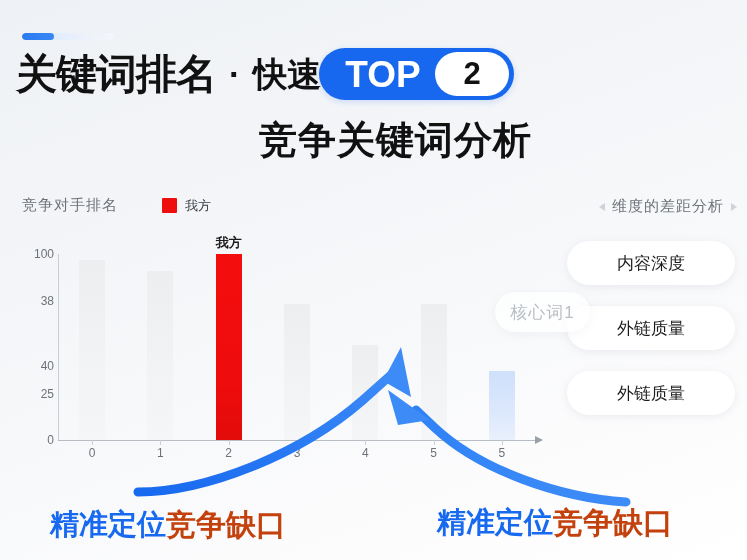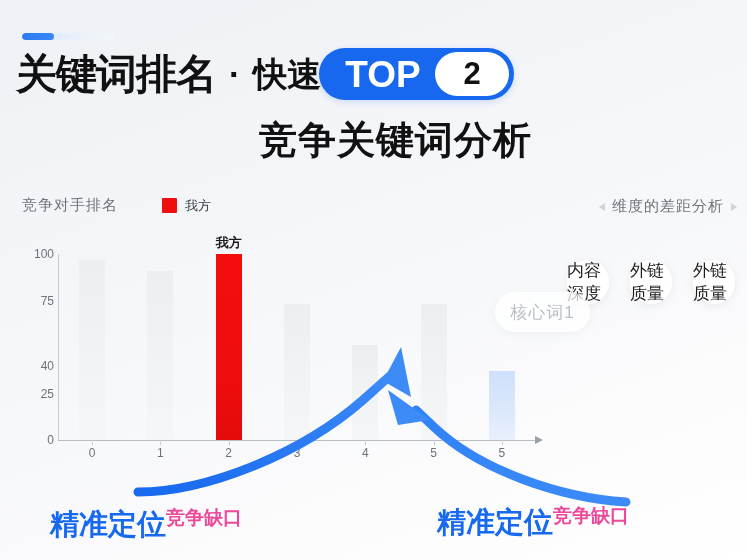--- a/index.html
+++ b/index.html
@@ -91,22 +91,22 @@
   #right-header .tri{
     width:0;height:0;border-top:4px solid transparent;border-bottom:4px solid transparent;
     opacity:.55;
   }
   #right-header .tri.l{ border-right:6px solid #aeb5bd; }
   #right-header .tri.r{ border-left:6px solid #aeb5bd; }
   #right-header .txt{ font-size:15px; color:#6d7278; letter-spacing:1px; }
 
   
   #right-cards{
-    position:absolute; right:12px; top:260px;
-    display:flex; gap:21px;
+    position:absolute; right:12px; top:241px;
+    display:flex; flex-direction:column; gap:21px;
     width:168px;
   }
   .dim-card{
     height:44px; border-radius:22px; background:#fff;
     display:flex; align-items:center; justify-content:center;
     font-size:17px; color:#1c1c1c;
     box-shadow:0 2px 9px rgba(120,135,155,.13);
   }
 
   
@@ -169,21 +169,21 @@
   }
 
   
   #arrows{ position:absolute; left:0; top:0; width:747px; height:560px; pointer-events:none; }
 
   
   .caption{
     position:absolute; display:flex; align-items:flex-start; white-space:nowrap;
   }
   .caption .big{ font-size:29px; font-weight:bold; color:#1769ef; letter-spacing:0px; }
-  .caption .small{ font-size:19px; font-weight:bold; color:#ec4899; letter-spacing:0px; }
+  .caption .small{ font-size:30px; font-weight:bold; color:#c2410c; letter-spacing:0px; }
   #caption-left{ left:50px; top:505px; }
   #caption-right{ left:437px; top:503px; }
 </style>
 </head>
 <body>
 
 <div id="progress-indicator">
   <div class="fill"></div>
 </div>
 
@@ -223,21 +223,21 @@
     <div class="dim-card">
       <span>外链质量</span>
     </div>
   </div>
 
 <div id="ghost-pill">核心词1</div>
 
 <div id="chart">
   <div class="y-labels">
       <span style="top: 6px;">100</span>
-      <span style="top: 52.5px;">75</span>
+      <span style="top: 52.5px;">38</span>
       <span style="top: 117.6px;">40</span>
       <span style="top: 145.5px;">25</span>
       <span style="top: 192px;">0</span>
     </div>
   <div class="axis-v"></div>
   <div class="axis-h"></div>
   <div class="axis-arrow"></div>
   <div id="bars">
       <div class="bar" style="left: 21.1429px; width: 26px; height: 180.42px; bottom: 0px;"></div>
       <div class="tick-mark" style="left: 34.1429px;"></div>

